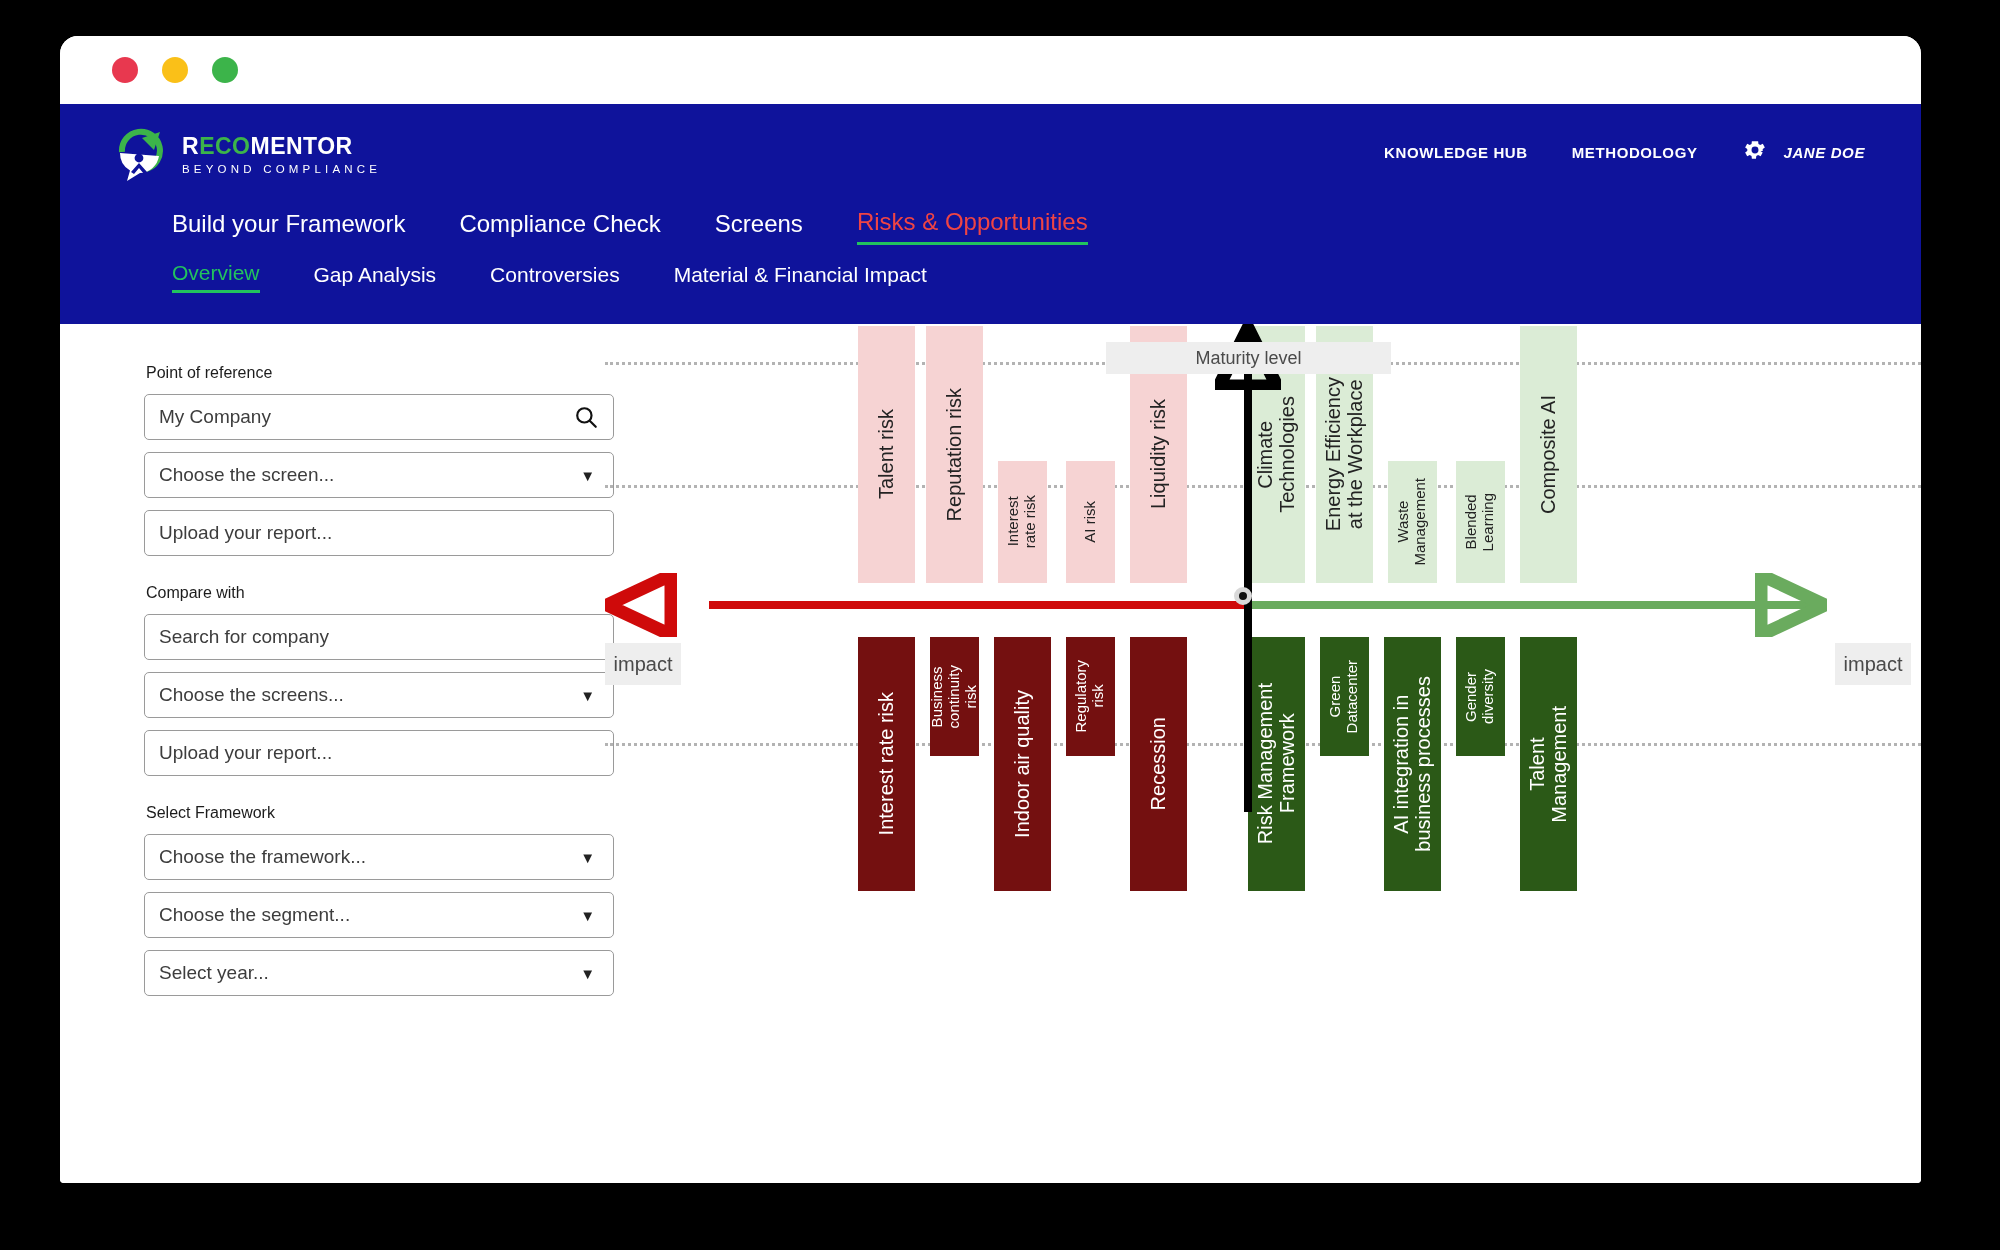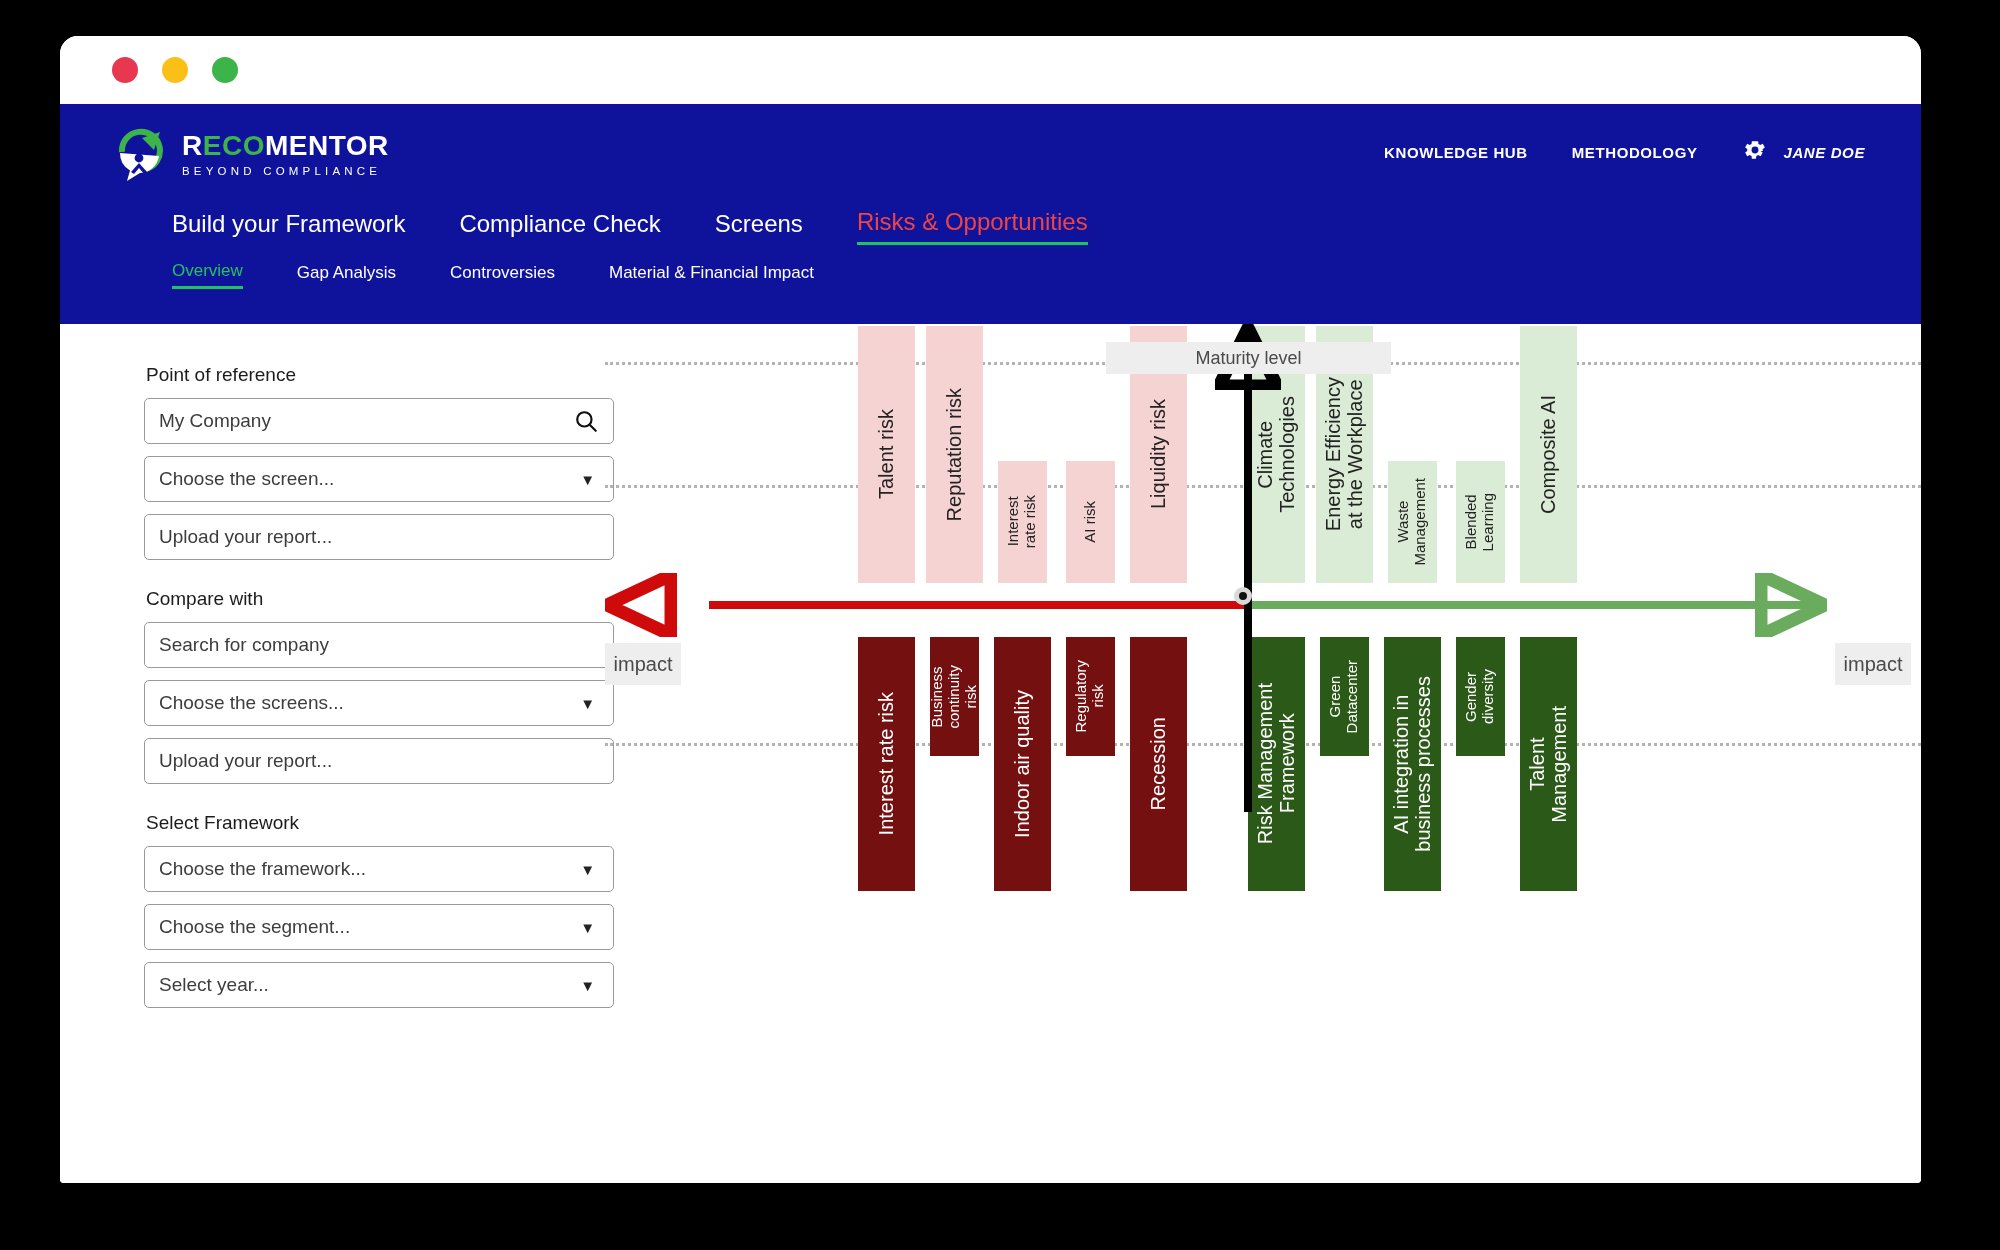--- a/index.html
+++ b/index.html
@@ -36,21 +36,21 @@
 
   #header-top {
     display:flex; align-items:center; justify-content:space-between;
     padding:24px 56px 0 56px;
   }
   
   #logo { display:flex; align-items:center; gap:14px; }
   .logo-mark { width:52px; height:54px; position:relative; }
   .logo-text { line-height:1; }
   .logo-word {
-    font-size:28px; font-weight:bold; letter-spacing:0.5px; color:#ffffff;
+    font-size:23px; font-weight:bold; letter-spacing:0.5px; color:#ffffff;
   }
   .logo-word .eco { color:#3cb44a; }
   .logo-sub {
     font-size:11.5px; letter-spacing:4.2px; color:#ffffff;
     margin-top:6px; font-weight:500;
   }
 
   #header-right { display:flex; align-items:center; gap:44px; padding-bottom:6px; }
   .hdr-link {
     color:#fff; font-size:15px; font-weight:bold; letter-spacing:0.6px;
@@ -68,34 +68,34 @@
   }
   .mainnav-item.active {
     color:#ef4444; border-bottom:3px solid #22c35e;
   }
 
   
   #subnav {
     display:flex; align-items:center; padding:16px 0 0 112px;
   }
   .subnav-item {
-    color:#ffffff; font-size:17px; margin-right:54px; cursor:pointer;
+    color:#ffffff; font-size:21px; margin-right:54px; cursor:pointer;
     padding-bottom:5px; white-space:nowrap;
   }
   .subnav-item.active {
     color:#22c35e; border-bottom:3px solid #22c35e;
   }
 
   
   #content { display:flex; height:859px; background:#fff; }
 
   
   #sidebar { width:545px; padding:40px 0 0 84px; }
   .field-label {
-    font-size:19px; color:#1c1c1c; margin:0 0 12px 2px;
+    font-size:16px; color:#1c1c1c; margin:0 0 12px 2px;
   }
   .field-label.spaced { margin-top:28px; }
   .ctrl {
     width:470px; height:46px; border:1px solid #9a9a9a; border-radius:5px;
     display:flex; align-items:center; padding:0 14px; background:#fff;
     margin-bottom:12px; cursor:pointer;
   }
   .ctrl .txt { font-size:19px; color:#3d3d3d; flex:1; }
   .ctrl .caret { font-size:15px; color:#222; margin-right:4px; }
   .ctrl svg { display:block; }

